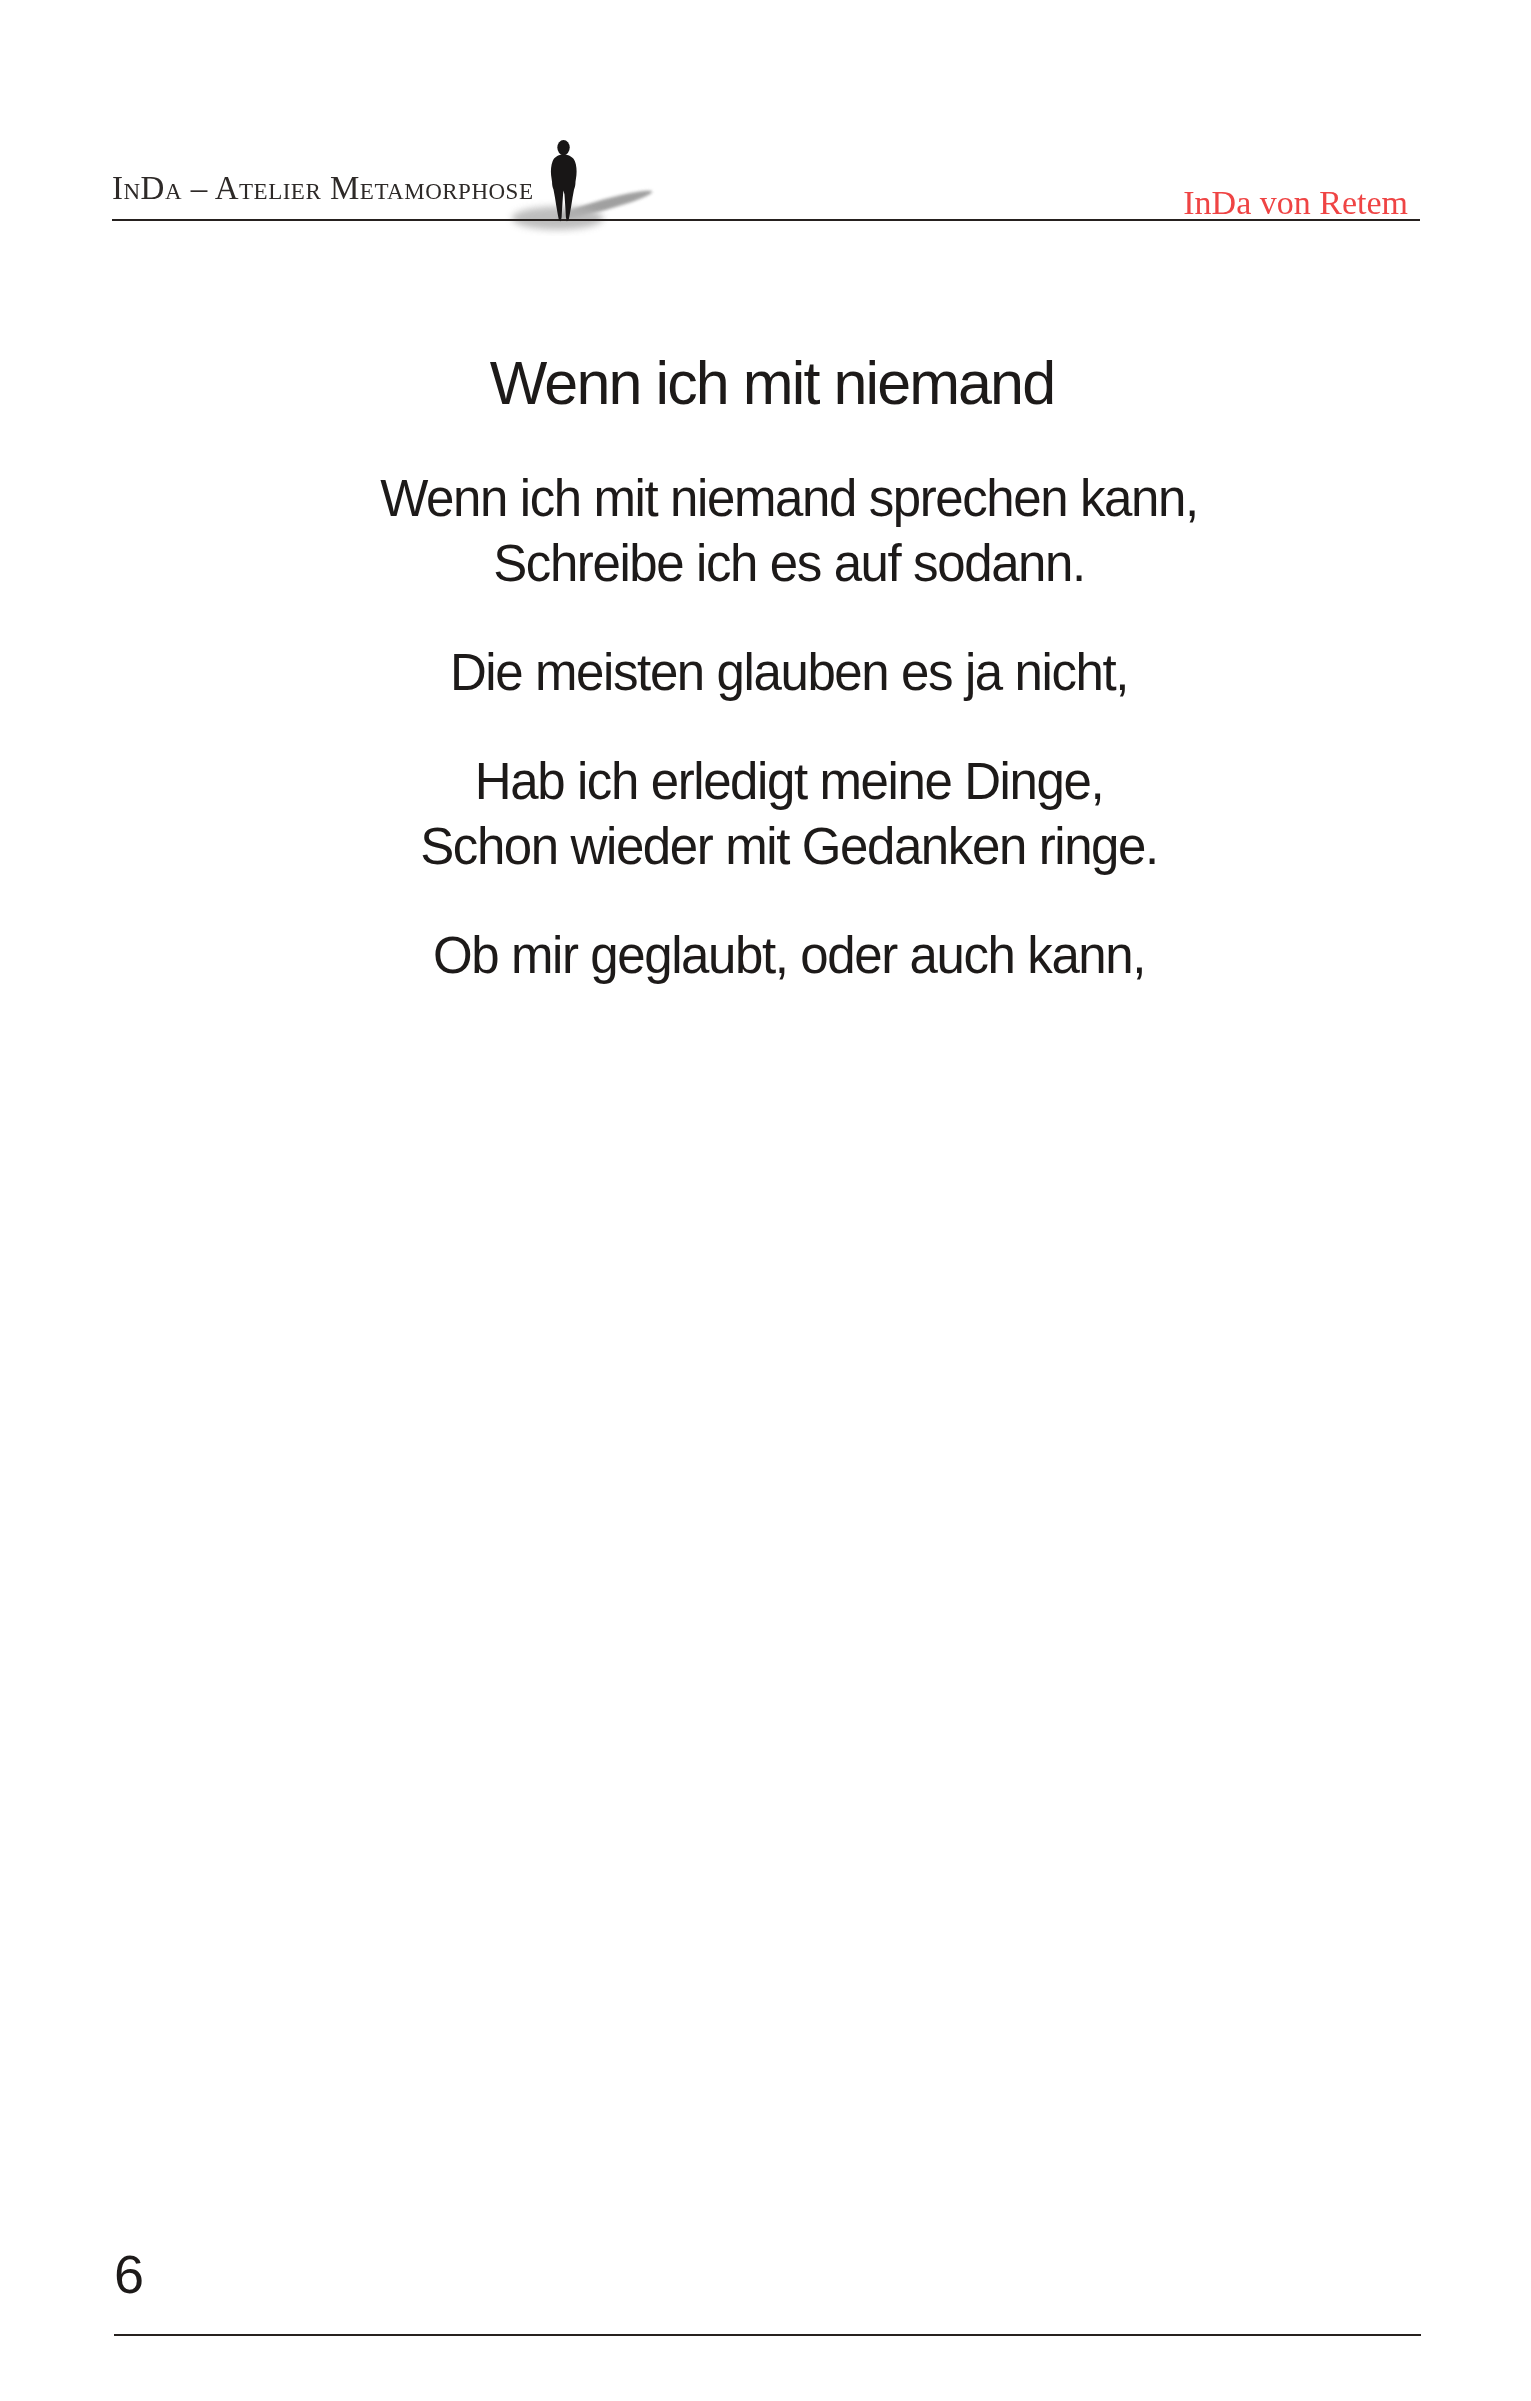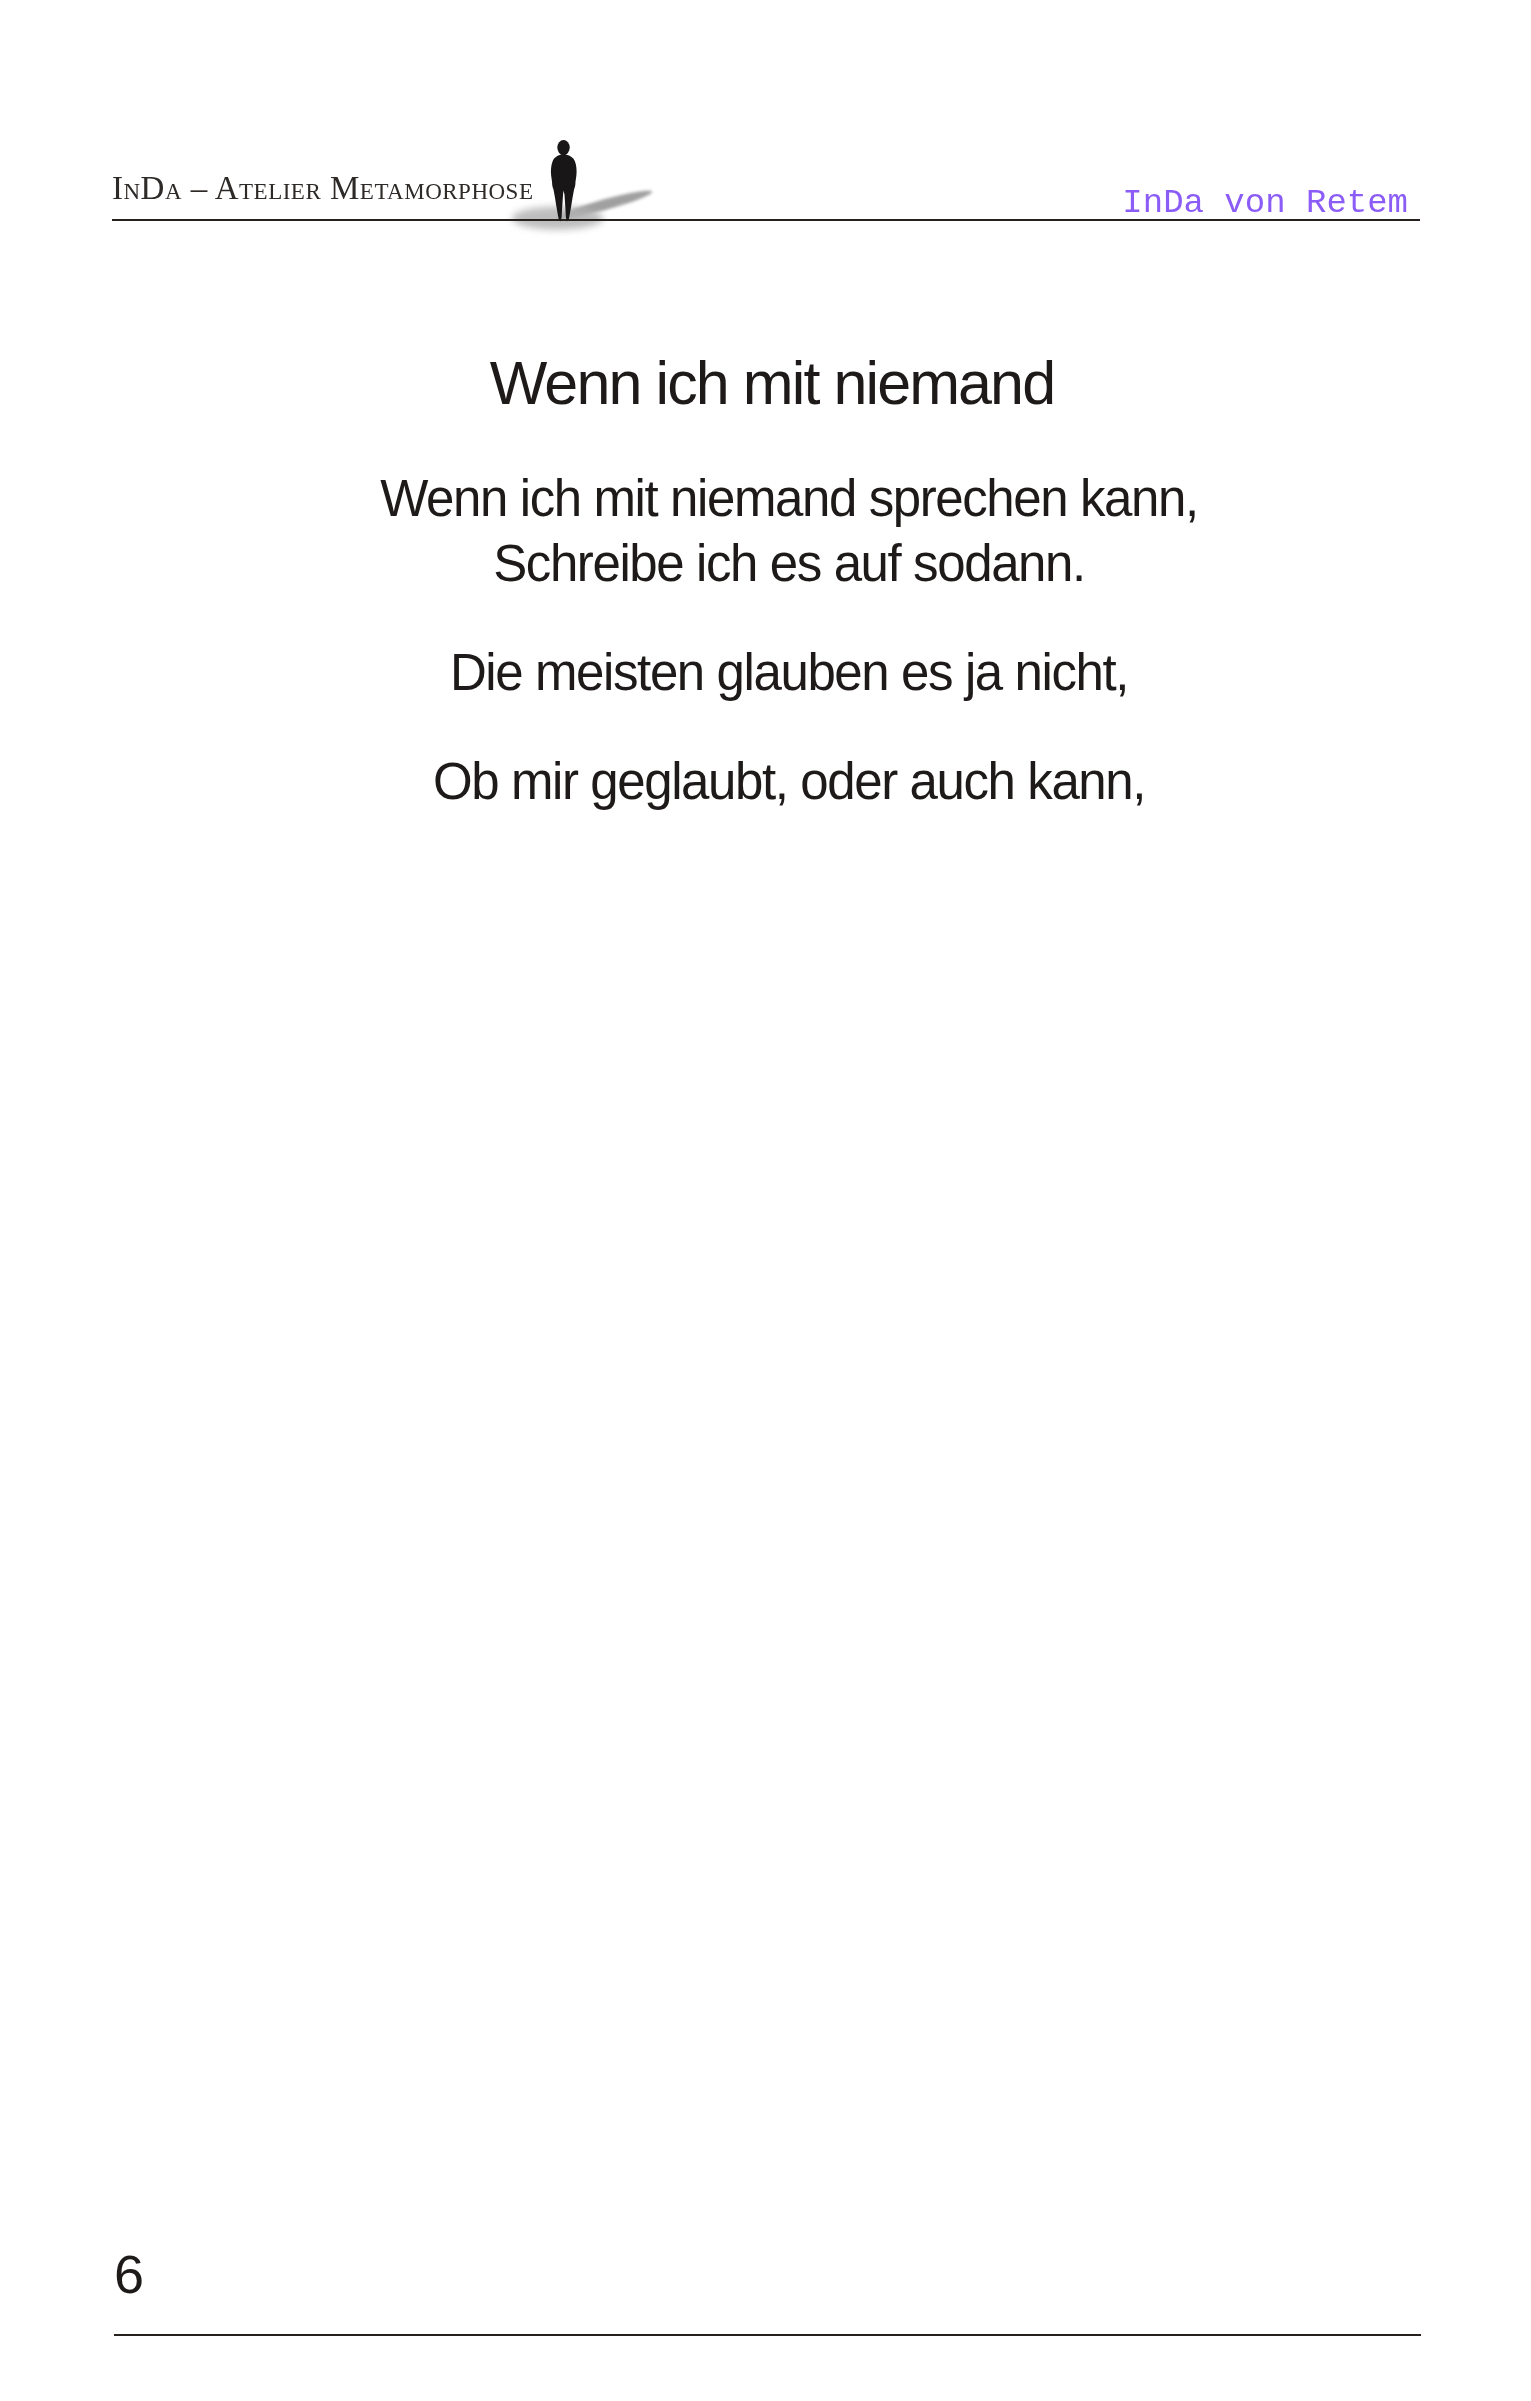--- a/index.html
+++ b/index.html
@@ -23,24 +23,24 @@
     font-size: 33px;
     line-height: 1;
     letter-spacing: 0.5px;
     color: #2e2a28;
     white-space: nowrap;
   }
   .author {
     position: absolute;
     top: 186px;
     right: 124px;
-    font-family: Liberation Mono, monospace;
+    font-family: Liberation Serif, serif;
     font-size: 34px;
     line-height: 1;
-    color: #8b5cf6;
+    color: #ef4444;
     white-space: nowrap;
   }
   .header-rule {
     position: absolute;
     left: 112px;
     top: 219px;
     width: 1308px;
     height: 2.4px;
     background: #26211f;
     z-index: 2;
@@ -163,20 +163,24 @@
 
   <div class="stanza">
     <p>Wenn ich mit niemand sprechen kann,</p>
     <p>Schreibe ich es auf sodann.</p>
   </div>
 
   <div class="stanza">
     <p>Die meisten glauben es ja nicht,</p>
   </div>
 
+  <div class="stanza">
+    <p>Hab ich erledigt meine Dinge,</p>
+    <p>Schon wieder mit Gedanken ringe.</p>
+  </div>
 
   <div class="stanza">
     <p>Ob mir geglaubt, oder auch kann,</p>
   </div>
 </main>
 
 <footer>
   <div class="page-number">6</div>
   <div class="footer-rule"></div>
 </footer>

